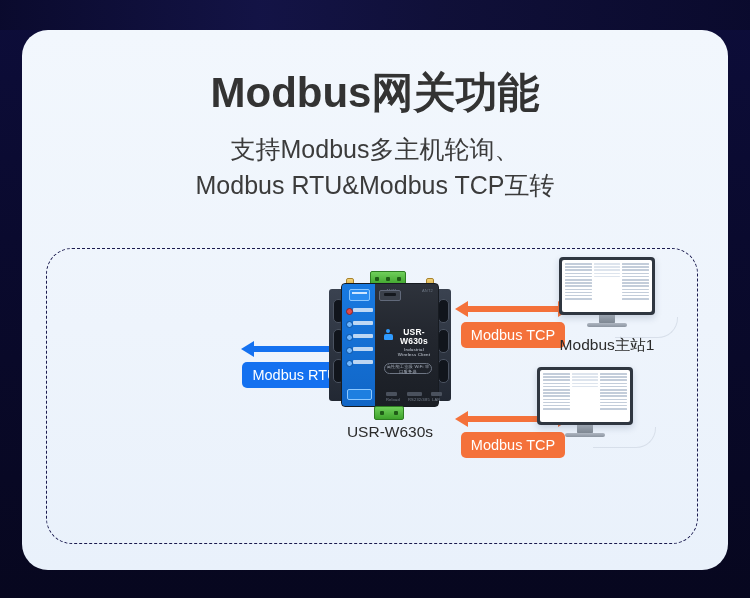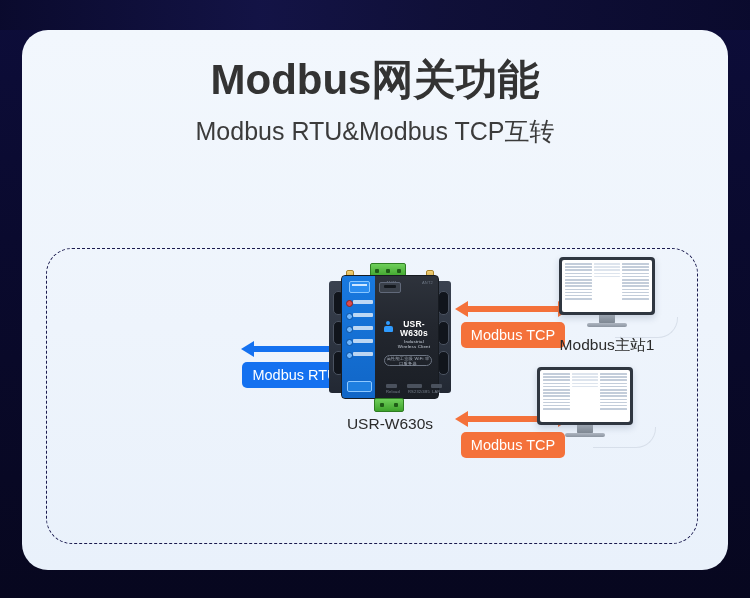--- a/index.html
+++ b/index.html
@@ -29,21 +29,21 @@
     background:linear-gradient(180deg,#f2f7fd 0%,#eef4fc 55%,#e9f1fb 100%);
     border-radius:26px;
     overflow:hidden;
   }
 
   
   .header{position:absolute;left:0;right:0;top:24px;text-align:center;}
   .title{
     font-size:42px;font-weight:bold;color:#333333;
     letter-spacing:0px;line-height:1.15;
-    margin:2px;
+    margin:15px;
   }
   .subtitle{
     margin:10px 0 0 0;
     font-size:25px;color:#3b3b3b;line-height:1.42;font-weight:normal;
   }
   .subtitle .line{display:block;}
 
   
   .diagram{
     position:absolute;
@@ -82,21 +82,21 @@
     border:1px solid #a9b0ba;
   }
   .plc-strip.s1{top:14px;}
   .plc-strip.s2{top:30px;}
   .plc-seam{
     position:absolute;top:14px;bottom:12px;width:1px;background:#a9b0ba;
   }
   .plc-dot{position:absolute;width:2px;height:2px;border-radius:50%;background:#8d949f;}
 
   
-  .gw-wrap{left:258px;top:10px;width:170px;}
+  .gw-wrap{left:258px;top:18px;width:170px;}
   .gw{position:relative;width:122px;height:150px;margin:0 auto;}
   
   .ear{
     position:absolute;top:22px;width:17px;height:112px;
     background:linear-gradient(180deg,#3a4250,#222833);
     border-radius:3px;
   }
   .ear.l{left:0;}
   .ear.r{right:0;}
   .ear .slot{
@@ -283,20 +283,21 @@
 </head>
 <body>
 
 <div class="backdrop"></div>
 
 <div class="card">
 
   <div class="header">
     <h1 class="title">Modbus网关功能</h1>
     <p class="subtitle">
+      <span class="line">支持Modbus多主机轮询、</span>
       <span class="line">Modbus RTU&amp;Modbus TCP互转</span>
     </p>
   </div>
 
   <div class="diagram">
 
 
     <div class="link rtu">
       <div class="arrow">
         <span class="head l"></span>

